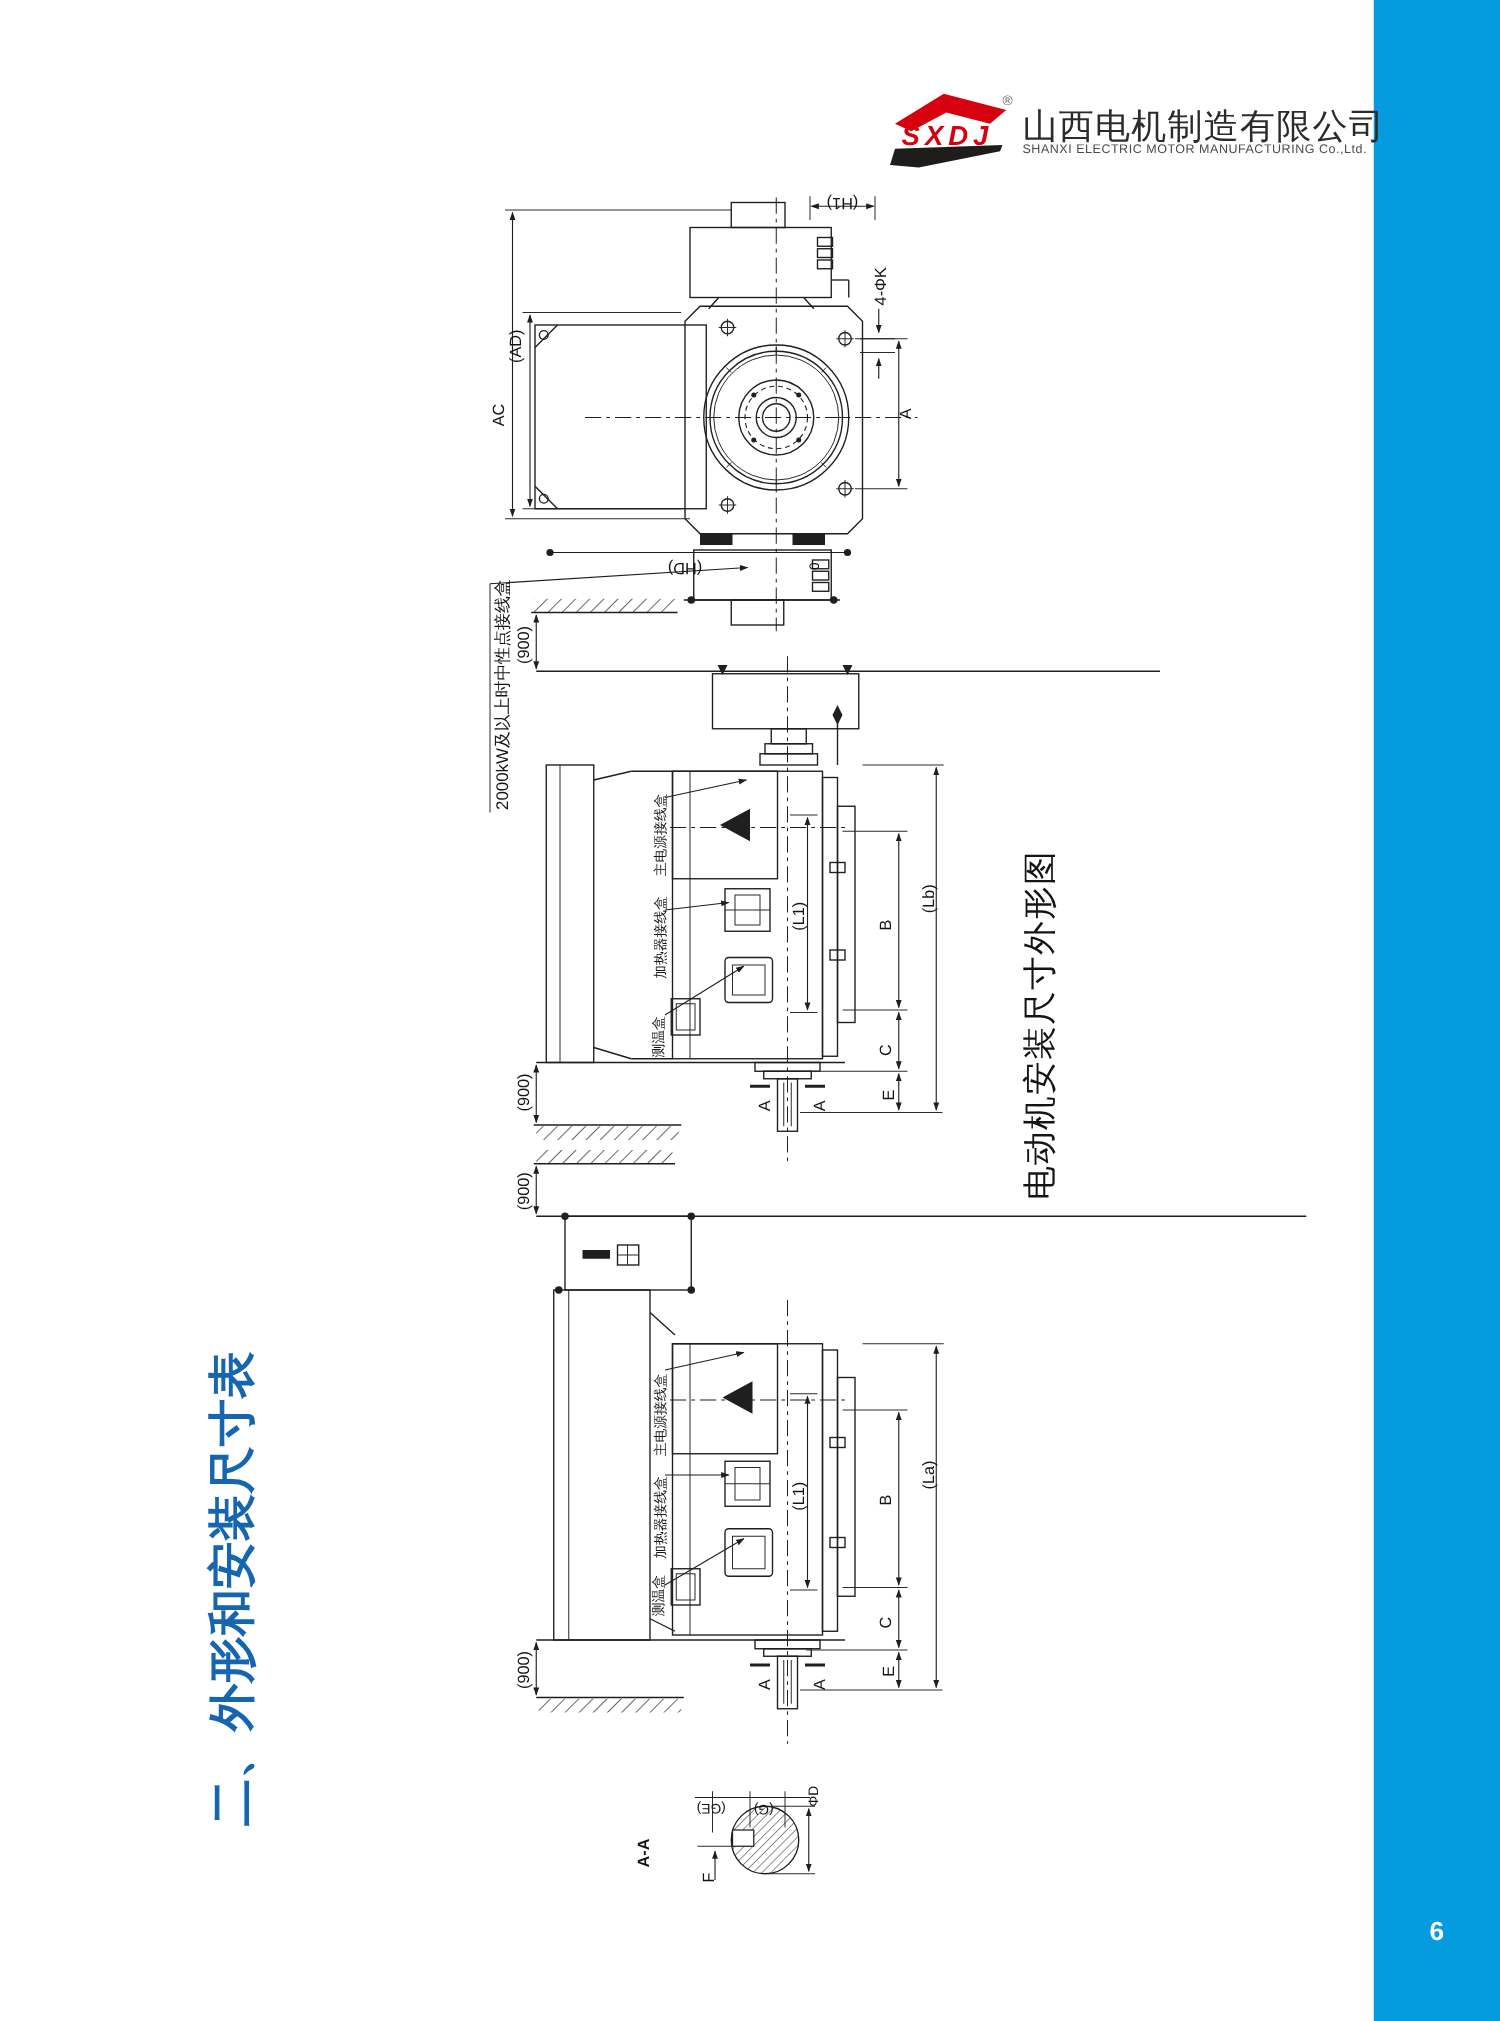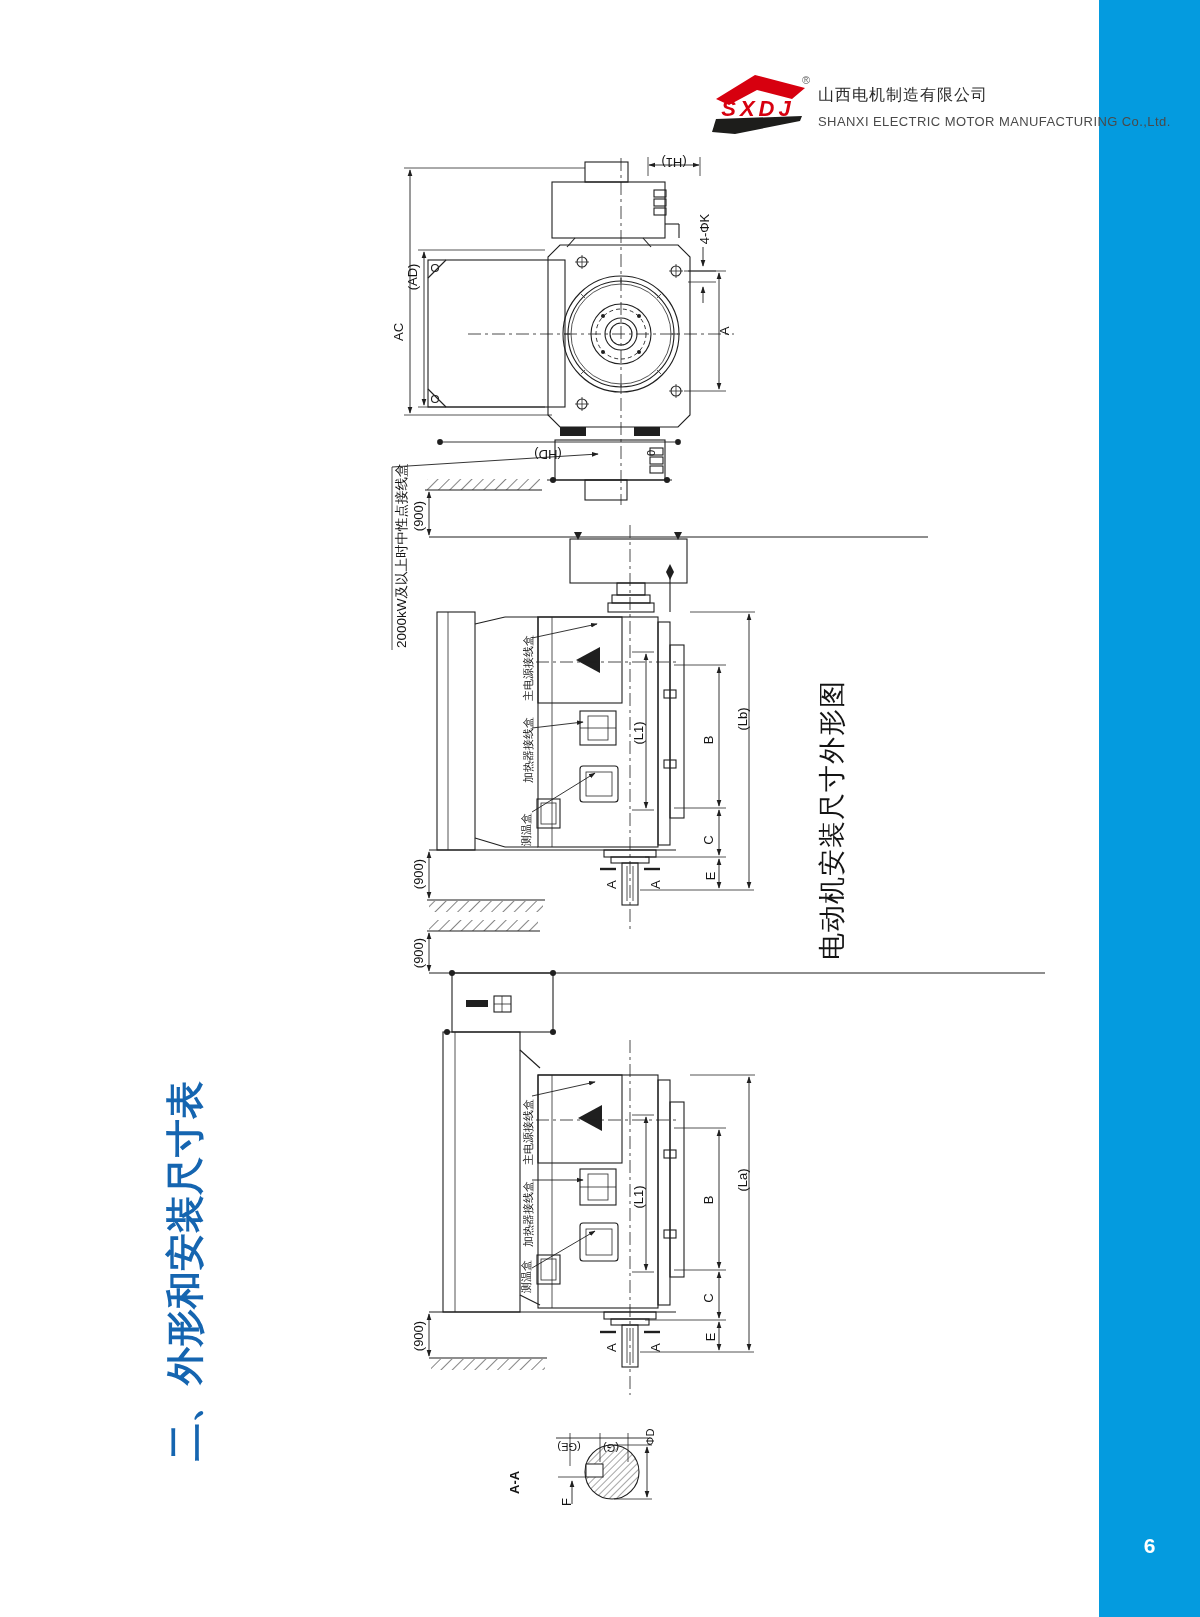--- a/index.html
+++ b/index.html
@@ -1,23 +1,23 @@
 <!DOCTYPE html>
 <html><head>
 <meta charset="utf-8">
 <style>
   html,body{margin:0;padding:0;background:#9a9a9a;}
   .page{position:relative;width:1200px;height:1617px;background:#ffffff;overflow:hidden;
         font-family:"Liberation Sans",sans-serif;}
   .accent-bar{position:absolute;left:1099px;top:0;width:101px;height:1617px;background:#049bdf;}
   .page-num{position:absolute;left:1099px;top:1534px;width:101px;text-align:center;
             color:#ffffff;font-size:21px;font-weight:bold;}
-  .company-cn{position:absolute;left:818px;top:86px;font-size:16px;letter-spacing:1px;
+  .company-cn{position:absolute;left:818px;top:86px;font-size:28px;letter-spacing:1px;
               color:#2b2b2b;white-space:nowrap;line-height:1.1;}
-  .company-en{position:absolute;left:818px;top:114px;font-size:13px;letter-spacing:0.42px;
+  .company-en{position:absolute;left:818px;top:114px;font-size:10px;letter-spacing:0.42px;
               color:#4a4a4a;white-space:nowrap;}
   svg.draw{position:absolute;left:0;top:0;}
   svg text{font-family:"Liberation Sans",sans-serif;fill:#141414;}
   .ln{stroke:#1f1f1f;stroke-width:1.1;fill:none;}
   .thin{stroke:#2a2a2a;stroke-width:0.8;fill:none;}
   .thk{stroke:#1f1f1f;stroke-width:2.4;fill:none;}
   .fil{fill:#1f1f1f;stroke:none;}
   .cl{stroke:#1f1f1f;stroke-width:0.8;fill:none;stroke-dasharray:13 4 3 4;}
   .dim{stroke:#1f1f1f;stroke-width:0.9;fill:none;}
   .bc{stroke:#1f1f1f;stroke-width:0.9;fill:none;stroke-dasharray:4 3;}

